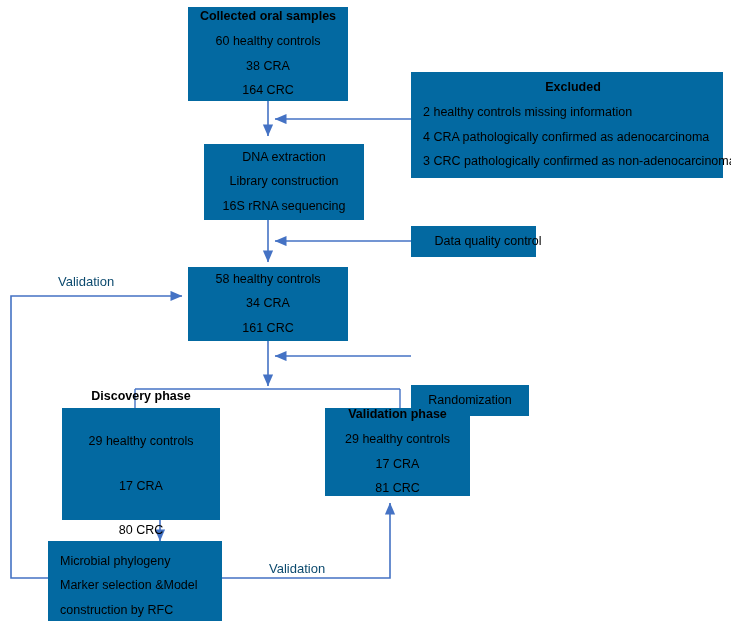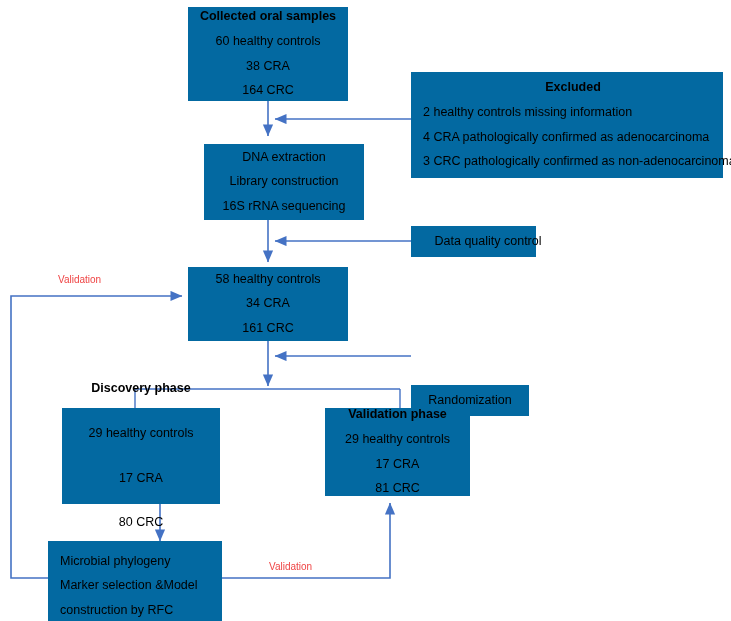--- a/index.html
+++ b/index.html
@@ -43,22 +43,22 @@
     font-weight: bold;
   }
   .box.single {
     justify-content: center;
   }
   .box.single .ln {
     margin: 0;
   }
   .edge-label {
     position: absolute;
-    font-size: 10px;
-    color: #ef4444;
+    font-size: 13px;
+    color: #0c4a6e;
     white-space: nowrap;
   }
   svg.wires {
     position: absolute;
     left: 0;
     top: 0;
     width: 731px;
     height: 621px;
     pointer-events: none;
   }
@@ -135,21 +135,21 @@
   <div class="box" style="left:188px; top:267px; width:160px; height:74px;">
     <div class="ln">58 healthy controls</div>
     <div class="ln">34 CRA</div>
     <div class="ln">161 CRC</div>
   </div>
 
   <div class="box single" style="left:411px; top:341px; width:118px; height:31px;margin-top:44px;">
     <div class="ln">Randomization</div>
   </div>
 
-  <div class="box" style="left:62px; top:408px; width:158px; height:96px;gap:20px;">
+  <div class="box" style="left:62px; top:408px; width:158px; height:112px;gap:20px;">
     <div class="ln head">Discovery phase</div>
     <div class="ln">29 healthy controls</div>
     <div class="ln">17 CRA</div>
     <div class="ln">80 CRC</div>
   </div>
 
   <div class="box" style="left:325px; top:408px; width:145px; height:88px;">
     <div class="ln head">Validation phase</div>
     <div class="ln">29 healthy controls</div>
     <div class="ln">17 CRA</div>

